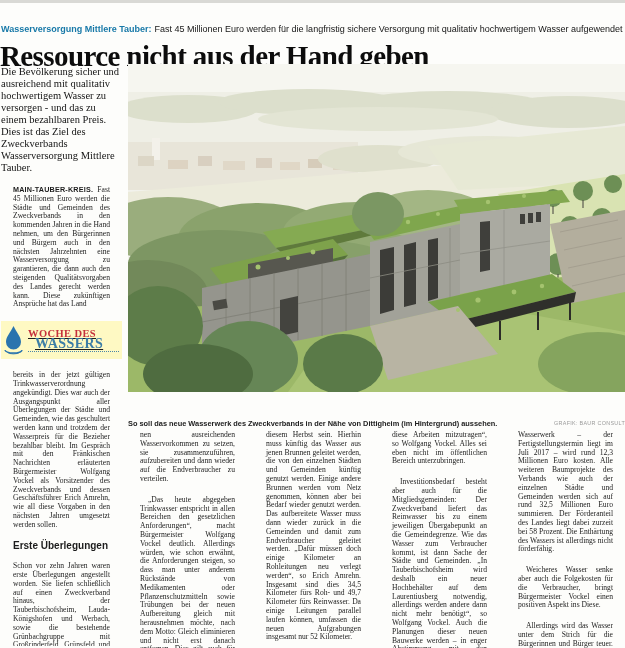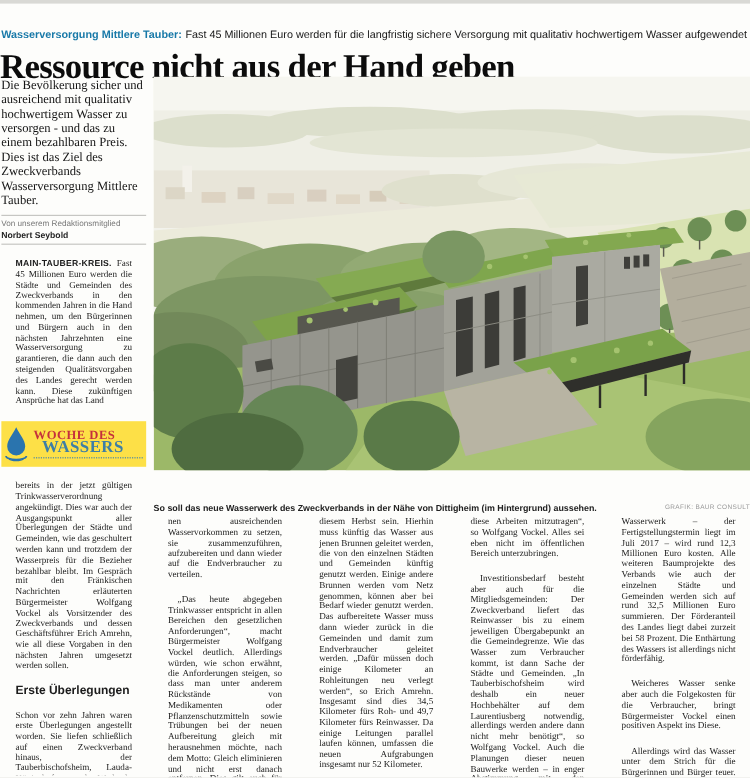--- a/index.html
+++ b/index.html
@@ -19,22 +19,22 @@
   .byline{border-top:1px solid #c6c6c3;border-bottom:1px solid #c6c6c3;padding:3px 0 3px;margin:0 0 6px 0;
           font-family:"Liberation Sans",sans-serif;}
   .byline .label{display:block;font-size:6.8px;color:#787878;line-height:8px;}
   .byline .author{display:block;font-size:7.2px;font-weight:bold;color:#1f1f1f;line-height:9px;}
   .body{font-size:7.6px;line-height:8.8px;text-align:justify;}
   .body p{margin:12px;}
   .body p.indent{text-indent:8px;}
   .dateline{font-family:"Liberation Sans",sans-serif;font-weight:bold;font-size:7.2px;letter-spacing:0.2px;}
   .subhead{font-family:"Liberation Sans",sans-serif;font-weight:bold;font-size:10px;
            margin:5px 0 2px 0;text-align:left;}
-  .logo-box{margin:5px 0 5px 0;background:#fde047;height:34px;display:flex;align-items:center;
-            padding:2px 3px 2px 2px;}
+  .logo-box{margin:5px 0 5px 0;background:#fef9c3;height:34px;display:flex;align-items:center;
+            padding:2px 3px 2px 2px;text-decoration:underline;}
   .logo-drop{width:21px;height:30px;flex:0 0 auto;margin-right:4px;}
   .logo-textwrap{flex:1;border-bottom:1px dotted #4a85aa;padding-bottom:2px;
                  font-family:"Liberation Serif",serif;font-weight:bold;letter-spacing:0.4px;line-height:10px;}
   .logo-l1{display:block;font-size:10.5px;color:#c5303c;}
   .logo-l2{display:block;font-size:14px;color:#3d7ea6;padding-left:7px;}
 
   
   .figure{position:absolute;left:128px;top:64px;width:497px;height:328px;overflow:hidden;background:#f2f2ec;}
   .caption-row{position:absolute;left:128px;top:395px;width:497px;display:flex;
                justify-content:space-between;align-items:flex-start;font-family:"Liberation Sans",sans-serif;margin-top:24px;}
@@ -52,24 +52,20 @@
 
 <div class="page">
   <div class="scan-edge"></div>
 
   <div class="kicker"><span class="topic">Wasserversorgung Mittlere Tauber:</span><span>Fast 45 Millionen Euro werden für die langfristig sichere Versorgung mit qualitativ hochwertigem Wasser aufgewendet</span></div>
 
   <h1 class="headline">Ressource nicht aus der Hand geben</h1>
 
   <div class="col col-1">
     <p class="lead">Die Bevölkerung sicher und ausreichend mit qualitativ hochwertigem Wasser zu versorgen - und das zu einem bezahlbaren Preis. Dies ist das Ziel des Zweckverbands Wasserversorgung Mittlere Tauber.</p>
-    <div class="byline">
-      <span class="label">Von unserem Redaktionsmitglied</span>
-      <span class="author">Norbert Seybold</span>
-    </div>
     <div class="body">
       <p><span class="dateline">MAIN-TAUBER-KREIS.</span> <span>Fast 45 Millionen Euro werden die Städte und Gemeinden des Zweckverbands in den kommenden Jahren in die Hand nehmen, um den Bürgerinnen und Bürgern auch in den nächsten Jahrzehnten eine Wasserversorgung zu garantieren, die dann auch den steigenden Qualitätsvorgaben des Landes gerecht werden kann. Diese zukünftigen Ansprüche hat das Land</span></p>
 
       <div class="logo-box">
         <svg class="logo-drop" viewBox="0 0 21 30">
           <path d="M10.5 1 C13.5 7.5 18 11.5 18 17 a7.5 7.5 0 0 1 -15 0 C3 11.5 7.5 7.5 10.5 1 Z" fill="#2a74ae"></path>
           <path d="M2 25 a8.5 3 0 0 0 17 0" fill="none" stroke="#2a74ae" stroke-width="1.4"></path>
           <path d="M4.5 27.5 a6.5 2.2 0 0 0 12 0" fill="none" stroke="#2a74ae" stroke-width="1"></path>
         </svg>
         <div class="logo-textwrap">

